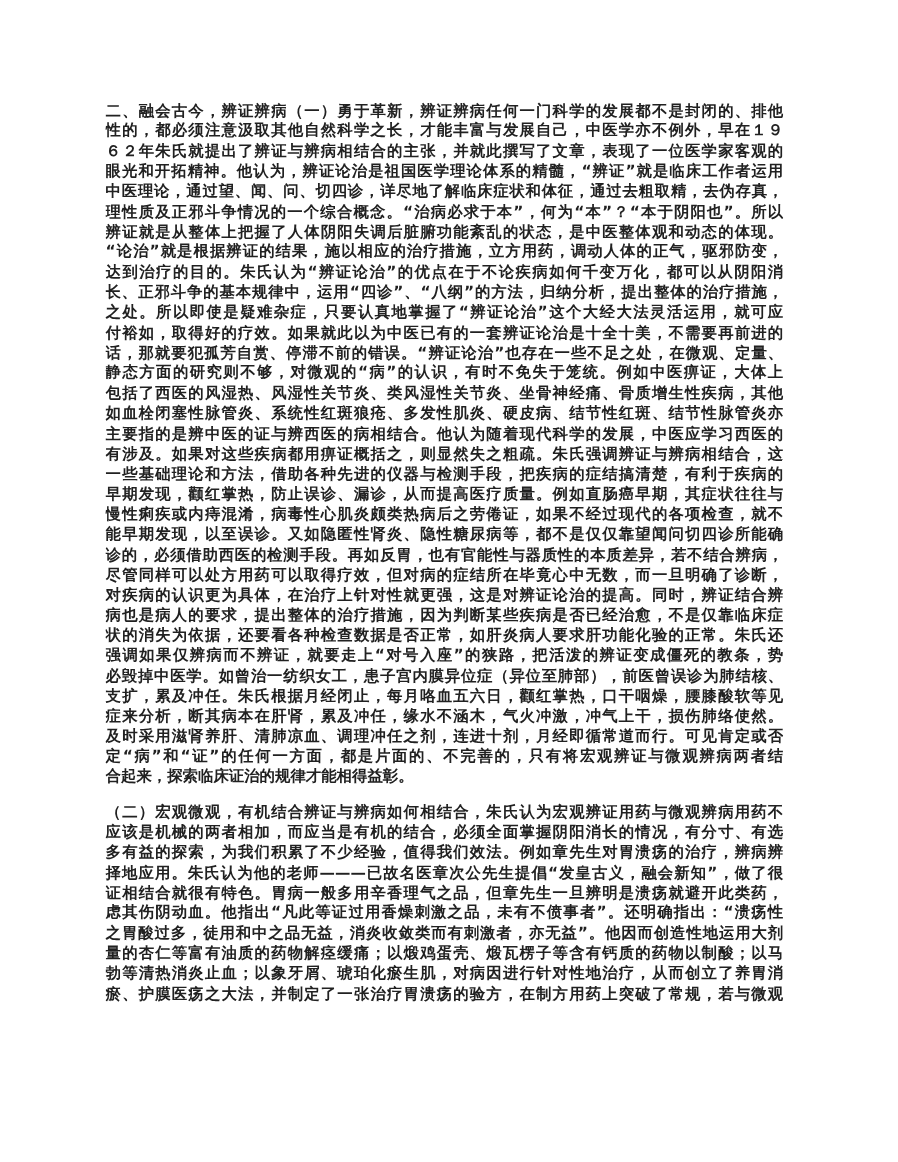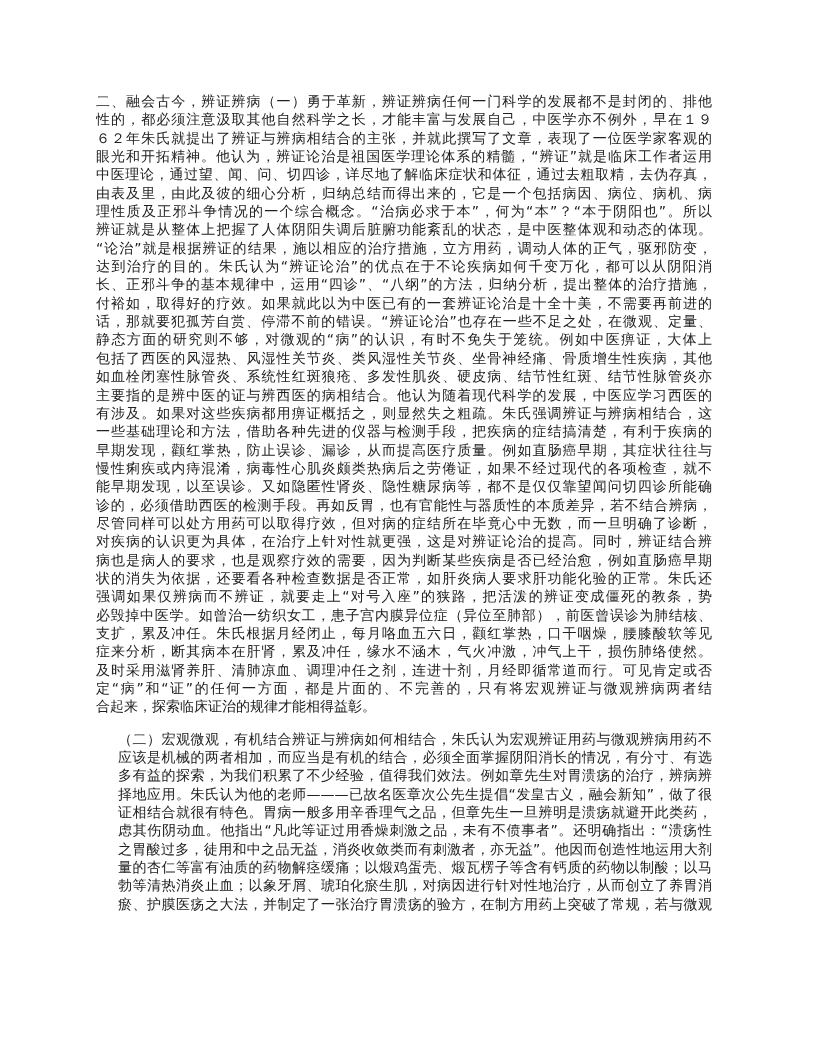--- a/index.html
+++ b/index.html
@@ -11,37 +11,37 @@
     height: 1056px;
     background: #ffffff;
     font-family: "DejaVu Sans", sans-serif;
   }
   .page {
     position: relative;
     width: 778px;
     height: 1056px;
     background: #ffffff;
     overflow: hidden;
+    font-weight: bold;
   }
   .text-block {
     position: absolute;
     left: 96px;
     top: 92px;
     width: 616px;
     color: #212121;
     font-size: 14px;
     line-height: 18.35px;
     letter-spacing: 0;
   }
   .paragraph {
     margin: 0;
   }
   .paragraph + .paragraph {
     margin-top: 14px;
-    margin-left: 22px;
   }
   .line {
     text-align: justify;
     text-align-last: justify;
     height: 18.35px;
     overflow: hidden;
   }
   .line.line-last {
     text-align-last: left;
   }
@@ -50,41 +50,41 @@
 <body>
 
 <div class="page" style="background: rgb(255, 255, 255);">
   <div class="text-block" style="color: rgb(33, 33, 33);">
       <div class="paragraph">
         <div class="line">二、融会古今，辨证辨病（一）勇于革新，辨证辨病任何一门科学的发展都不是封闭的、排他</div>
         <div class="line">性的，都必须注意汲取其他自然科学之长，才能丰富与发展自己，中医学亦不例外，早在１９</div>
         <div class="line">６２年朱氏就提出了辨证与辨病相结合的主张，并就此撰写了文章，表现了一位医学家客观的</div>
         <div class="line">眼光和开拓精神。他认为，辨证论治是祖国医学理论体系的精髓，“辨证”就是临床工作者运用</div>
         <div class="line">中医理论，通过望、闻、问、切四诊，详尽地了解临床症状和体征，通过去粗取精，去伪存真，</div>
-        <div class="line">由表及里，由此及彼的细心分析，归纳总结而得出来的，它是一个包括病因、病位、病机、病</div>
         <div class="line">理性质及正邪斗争情况的一个综合概念。“治病必求于本”，何为“本”？“本于阴阳也”。所以</div>
         <div class="line">辨证就是从整体上把握了人体阴阳失调后脏腑功能紊乱的状态，是中医整体观和动态的体现。</div>
         <div class="line">“论治”就是根据辨证的结果，施以相应的治疗措施，立方用药，调动人体的正气，驱邪防变，</div>
         <div class="line">达到治疗的目的。朱氏认为“辨证论治”的优点在于不论疾病如何千变万化，都可以从阴阳消</div>
         <div class="line">长、正邪斗争的基本规律中，运用“四诊”、“八纲”的方法，归纳分析，提出整体的治疗措施，</div>
+        <div class="line">之处。所以即使是疑难杂症，只要认真地掌握了“辨证论治”这个大经大法灵活运用，就可应</div>
         <div class="line">付裕如，取得好的疗效。如果就此以为中医已有的一套辨证论治是十全十美，不需要再前进的</div>
         <div class="line">话，那就要犯孤芳自赏、停滞不前的错误。“辨证论治”也存在一些不足之处，在微观、定量、</div>
         <div class="line">静态方面的研究则不够，对微观的“病”的认识，有时不免失于笼统。例如中医痹证，大体上</div>
         <div class="line">包括了西医的风湿热、风湿性关节炎、类风湿性关节炎、坐骨神经痛、骨质增生性疾病，其他</div>
         <div class="line">如血栓闭塞性脉管炎、系统性红斑狼疮、多发性肌炎、硬皮病、结节性红斑、结节性脉管炎亦</div>
         <div class="line">主要指的是辨中医的证与辨西医的病相结合。他认为随着现代科学的发展，中医应学习西医的</div>
         <div class="line">有涉及。如果对这些疾病都用痹证概括之，则显然失之粗疏。朱氏强调辨证与辨病相结合，这</div>
         <div class="line">一些基础理论和方法，借助各种先进的仪器与检测手段，把疾病的症结搞清楚，有利于疾病的</div>
         <div class="line">早期发现，颧红掌热，防止误诊、漏诊，从而提高医疗质量。例如直肠癌早期，其症状往往与</div>
         <div class="line">慢性痢疾或内痔混淆，病毒性心肌炎颇类热病后之劳倦证，如果不经过现代的各项检查，就不</div>
         <div class="line">能早期发现，以至误诊。又如隐匿性肾炎、隐性糖尿病等，都不是仅仅靠望闻问切四诊所能确</div>
         <div class="line">诊的，必须借助西医的检测手段。再如反胃，也有官能性与器质性的本质差异，若不结合辨病，</div>
         <div class="line">尽管同样可以处方用药可以取得疗效，但对病的症结所在毕竟心中无数，而一旦明确了诊断，</div>
         <div class="line">对疾病的认识更为具体，在治疗上针对性就更强，这是对辨证论治的提高。同时，辨证结合辨</div>
-        <div class="line">病也是病人的要求，也是观察疗效的需要，因为判断某些疾病是否已经治愈，例如直肠癌早期</div>
+        <div class="line">病也是病人的要求，提出整体的治疗措施，因为判断某些疾病是否已经治愈，不是仅靠临床症</div>
         <div class="line">状的消失为依据，还要看各种检查数据是否正常，如肝炎病人要求肝功能化验的正常。朱氏还</div>
         <div class="line">强调如果仅辨病而不辨证，就要走上“对号入座”的狭路，把活泼的辨证变成僵死的教条，势</div>
         <div class="line">必毁掉中医学。如曾治一纺织女工，患子宫内膜异位症（异位至肺部），前医曾误诊为肺结核、</div>
         <div class="line">支扩，累及冲任。朱氏根据月经闭止，每月咯血五六日，颧红掌热，口干咽燥，腰膝酸软等见</div>
         <div class="line">症来分析，断其病本在肝肾，累及冲任，缘水不涵木，气火冲激，冲气上干，损伤肺络使然。</div>
         <div class="line">及时采用滋肾养肝、清肺凉血、调理冲任之剂，连进十剂，月经即循常道而行。可见肯定或否</div>
         <div class="line">定“病”和“证”的任何一方面，都是片面的、不完善的，只有将宏观辨证与微观辨病两者结</div>
         <div class="line line-last">合起来，探索临床证治的规律才能相得益彰。</div>
       </div>
       <div class="paragraph">

